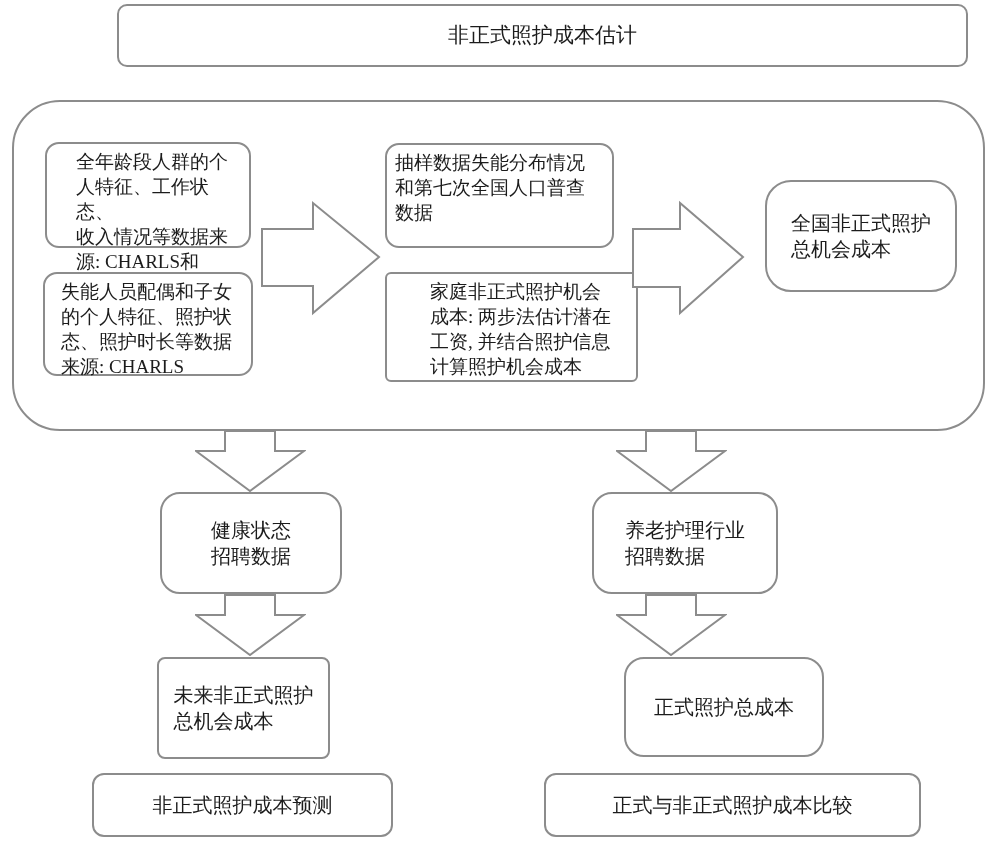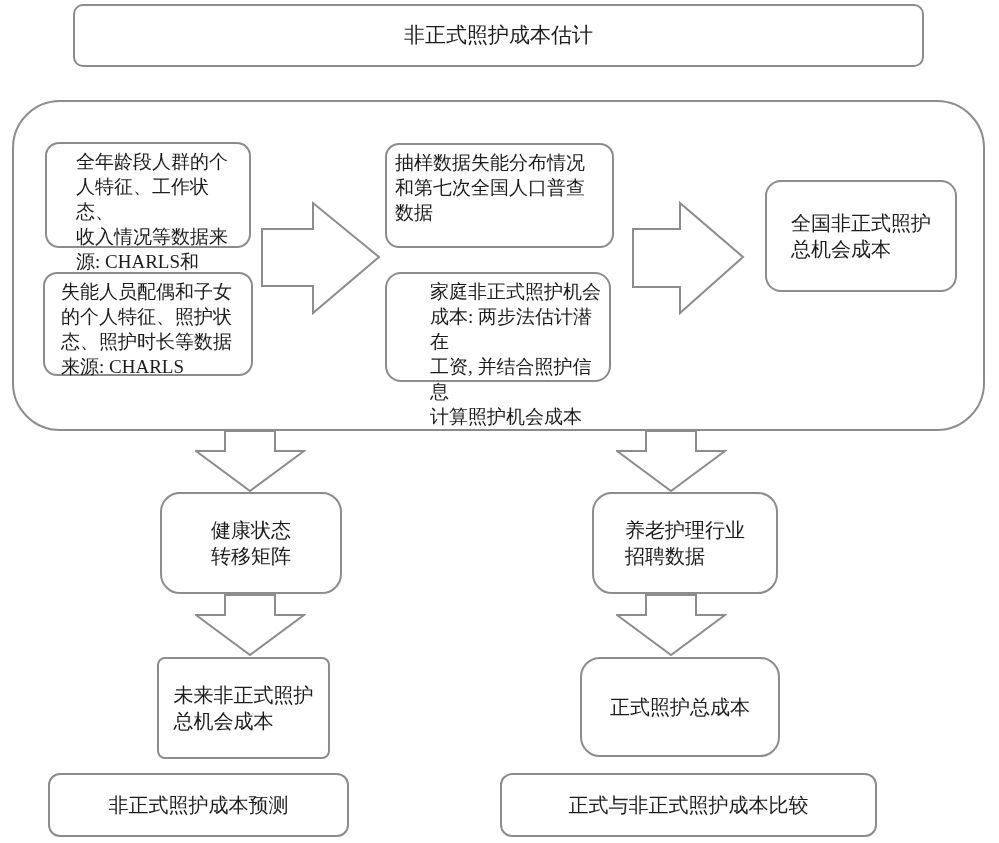--- a/index.html
+++ b/index.html
@@ -26,34 +26,35 @@
   }
   .box-pad {
     padding: 5px 8px;
     text-align: left;
   }
   .box-center {
     display: flex;
     align-items: center;
     justify-content: center;
     text-align: center;
+    margin-left: 44px;
   }
   .box-center-left {
     display: flex;
     align-items: center;
     justify-content: center;
     text-align: left;
   }
   .title-box      { left: 73px;  top: 4px;   width: 851px; height: 63px;  border-radius: 10px; font-size: 21px; }
   .main-container { left: 12px;  top: 100px; width: 973px; height: 331px; border-radius: 48px; }
   .lbox1 { left: 45px;  top: 142px; width: 206px; height: 106px; border-radius: 14px; font-size: 19px; padding-left: 29px; }
   .lbox2 { left: 43px;  top: 272px; width: 210px; height: 104px; border-radius: 14px; font-size: 19px; padding-left: 16px; }
   .mbox1 { left: 385px; top: 143px; width: 229px; height: 105px; border-radius: 14px; font-size: 19px; }
-  .mbox2 { left: 385px; top: 272px; width: 226px; height: 110px; border-radius: 16px; font-size: 19px; padding-left: 43px; }
-  .rbox  { left: 765px; top: 180px; width: 192px; height: 112px; border-radius: 16px; font-size: 20px; }
+  .mbox2 { left: 385px; top: 272px; width: 253px; height: 110px; border-radius: 6px; font-size: 19px; padding-left: 43px; }
+  .rbox  { left: 765px; top: 180px; width: 192px; height: 112px; border-radius: 26px; font-size: 20px; }
   .hbox  { left: 160px; top: 492px; width: 182px; height: 102px; border-radius: 20px; font-size: 20px; }
   .jbox  { left: 592px; top: 492px; width: 186px; height: 102px; border-radius: 20px; font-size: 20px; }
   .fbox  { left: 157px; top: 657px; width: 173px; height: 102px; border-radius: 8px; font-size: 20px; }
   .cbox  { left: 580px; top: 657px; width: 200px; height: 100px; border-radius: 20px; font-size: 20px; }
   .blbox { left: 48px;  top: 773px; width: 301px; height: 64px;  border-radius: 12px; font-size: 20px; }
   .brbox { left: 500px; top: 773px; width: 377px; height: 64px;  border-radius: 12px; font-size: 20px; }
   .arrow {
     position: absolute;
   }
   .arrow svg { display: block; }
@@ -112,21 +113,21 @@
       <polygon points="30,1 80,1 80,21 109,21 55,61 1,21 30,21" fill="none" stroke="#8c8c8c" stroke-width="2"></polygon>
     </svg>
   </div>
   <div class="arrow da2">
     <svg width="111" height="62" viewBox="0 0 111 62">
       <polygon points="30,1 80,1 80,21 109,21 55,61 1,21 30,21" fill="none" stroke="#8c8c8c" stroke-width="2"></polygon>
     </svg>
   </div>
 
   <div class="box box-center-left hbox">健康状态
-转移矩阵</div>
+招聘数据</div>
 
   <div class="arrow da3">
     <svg width="111" height="62" viewBox="0 0 111 62">
       <polygon points="30,1 80,1 80,21 109,21 55,61 1,21 30,21" fill="#ffffff" stroke="#8c8c8c" stroke-width="2"></polygon>
     </svg>
   </div>
 
   <div class="box box-center-left fbox">未来非正式照护
 总机会成本</div>
 

